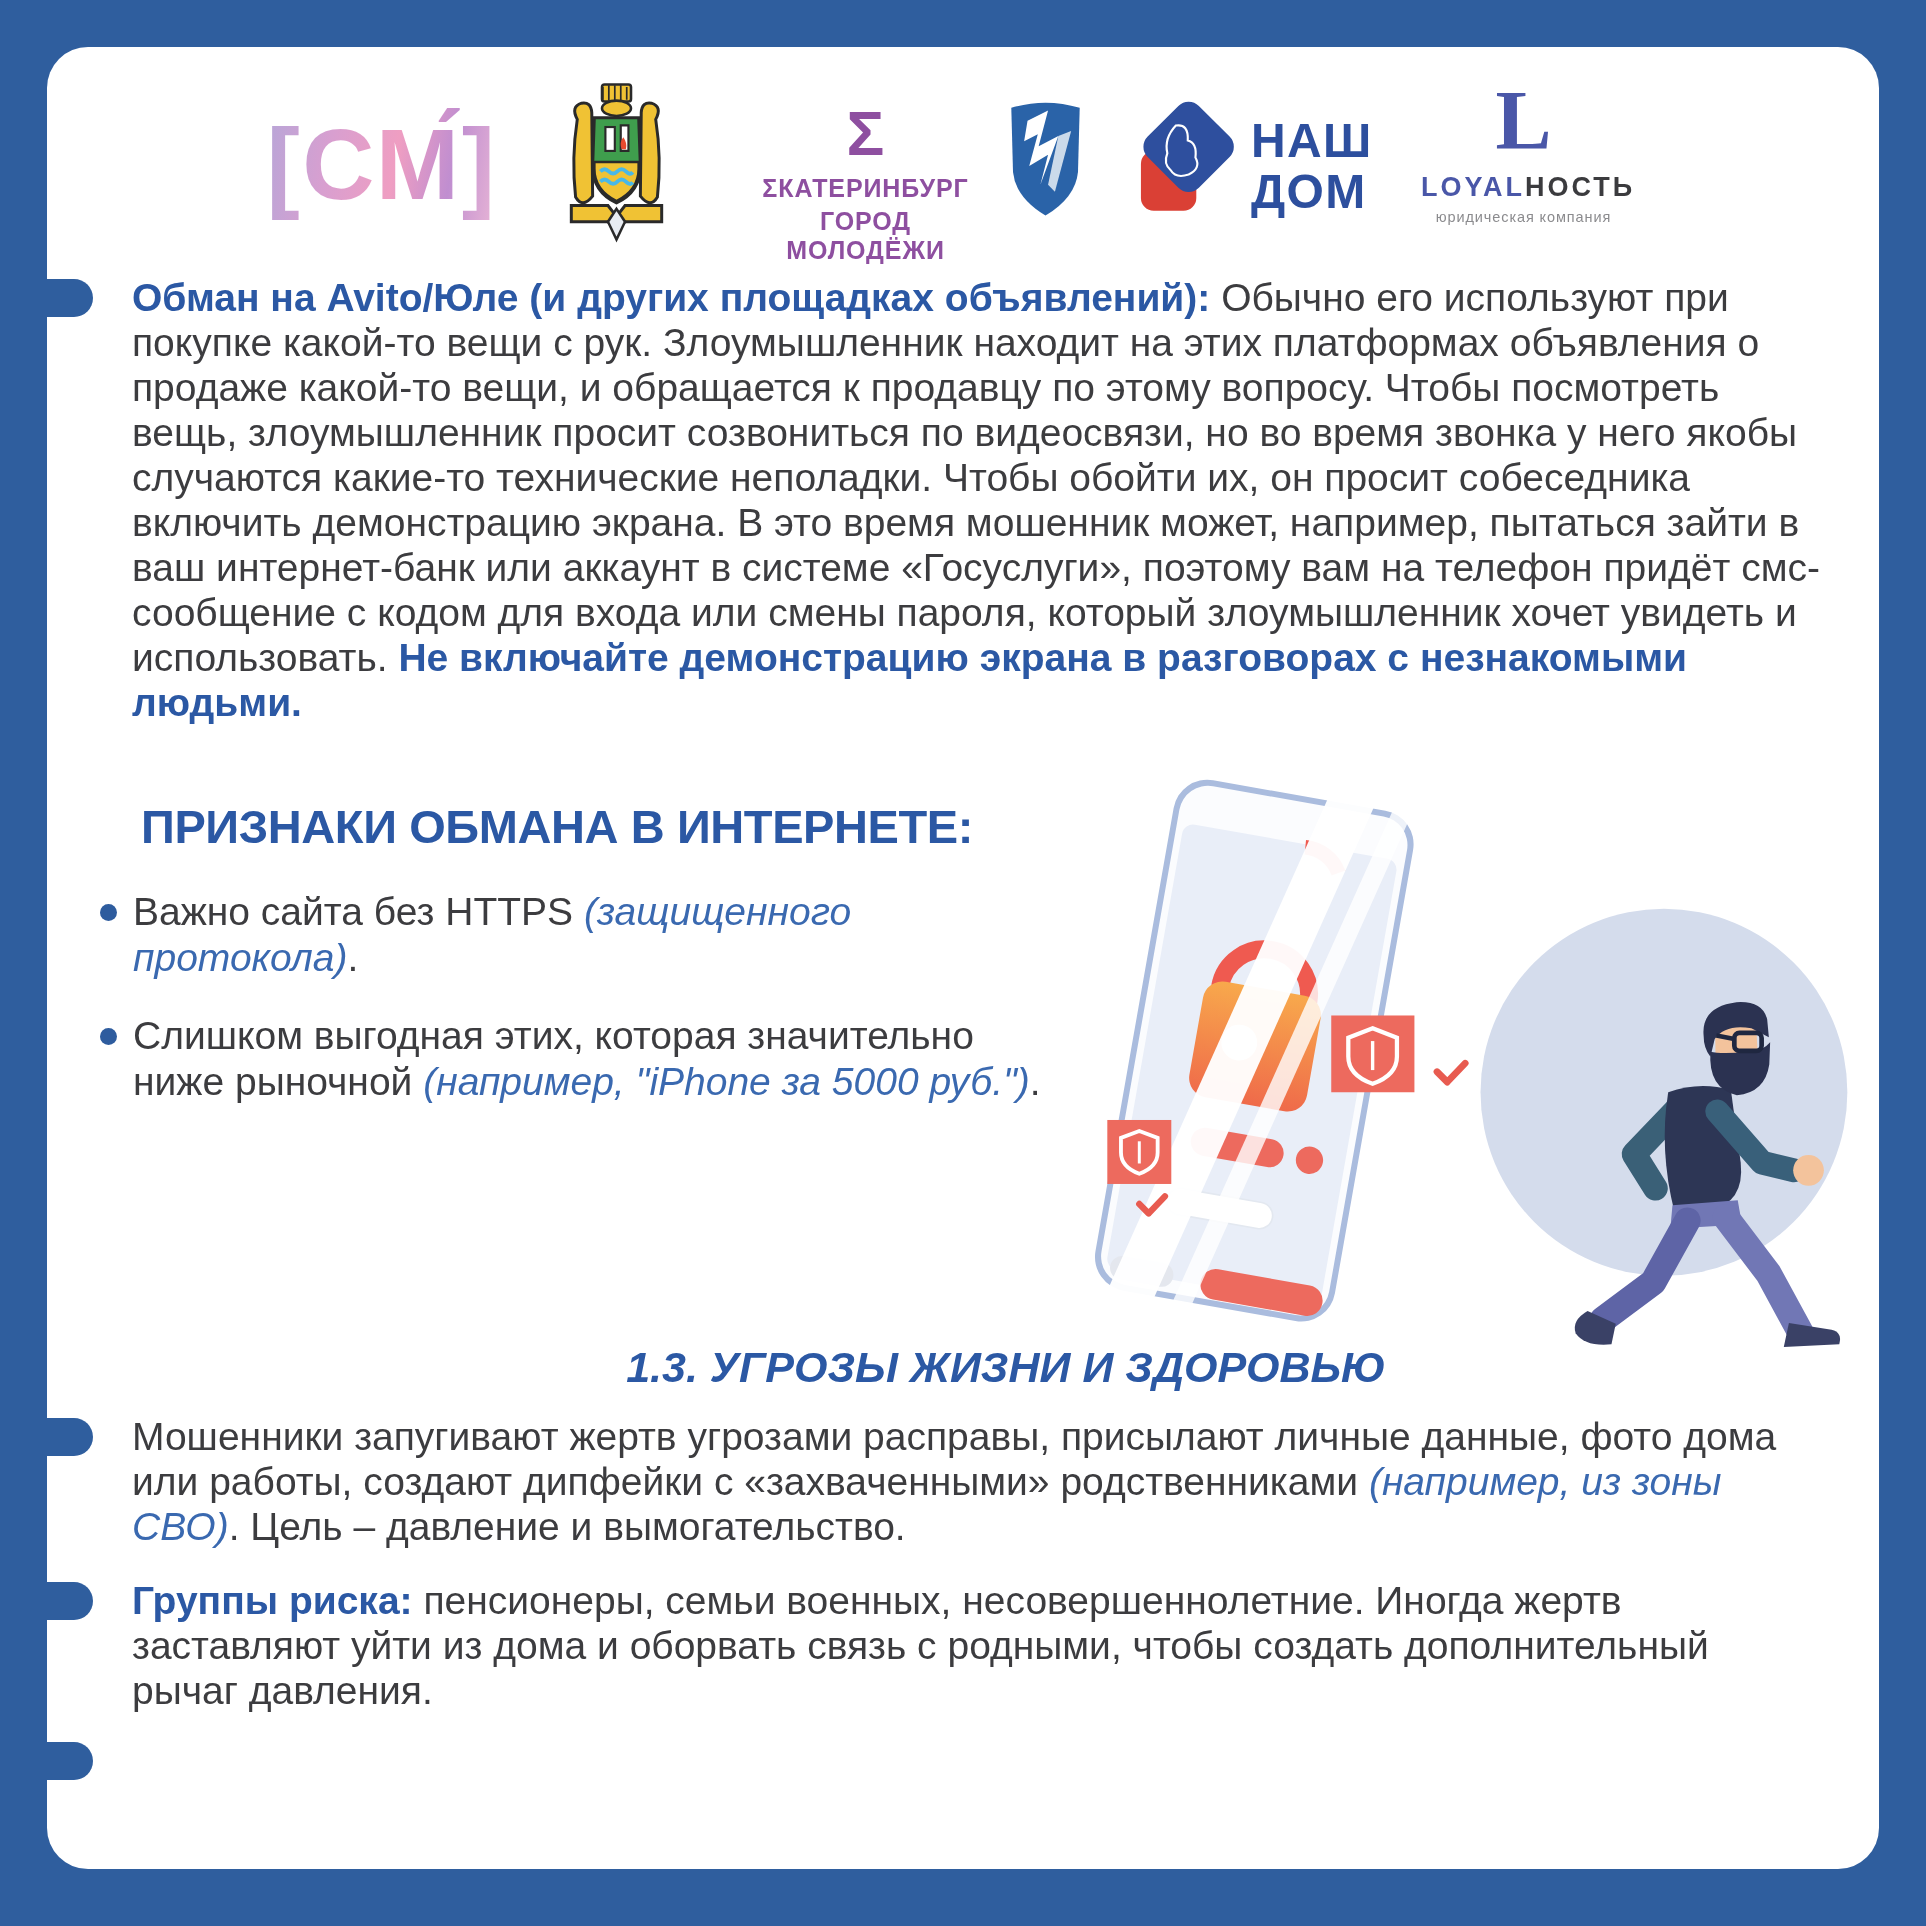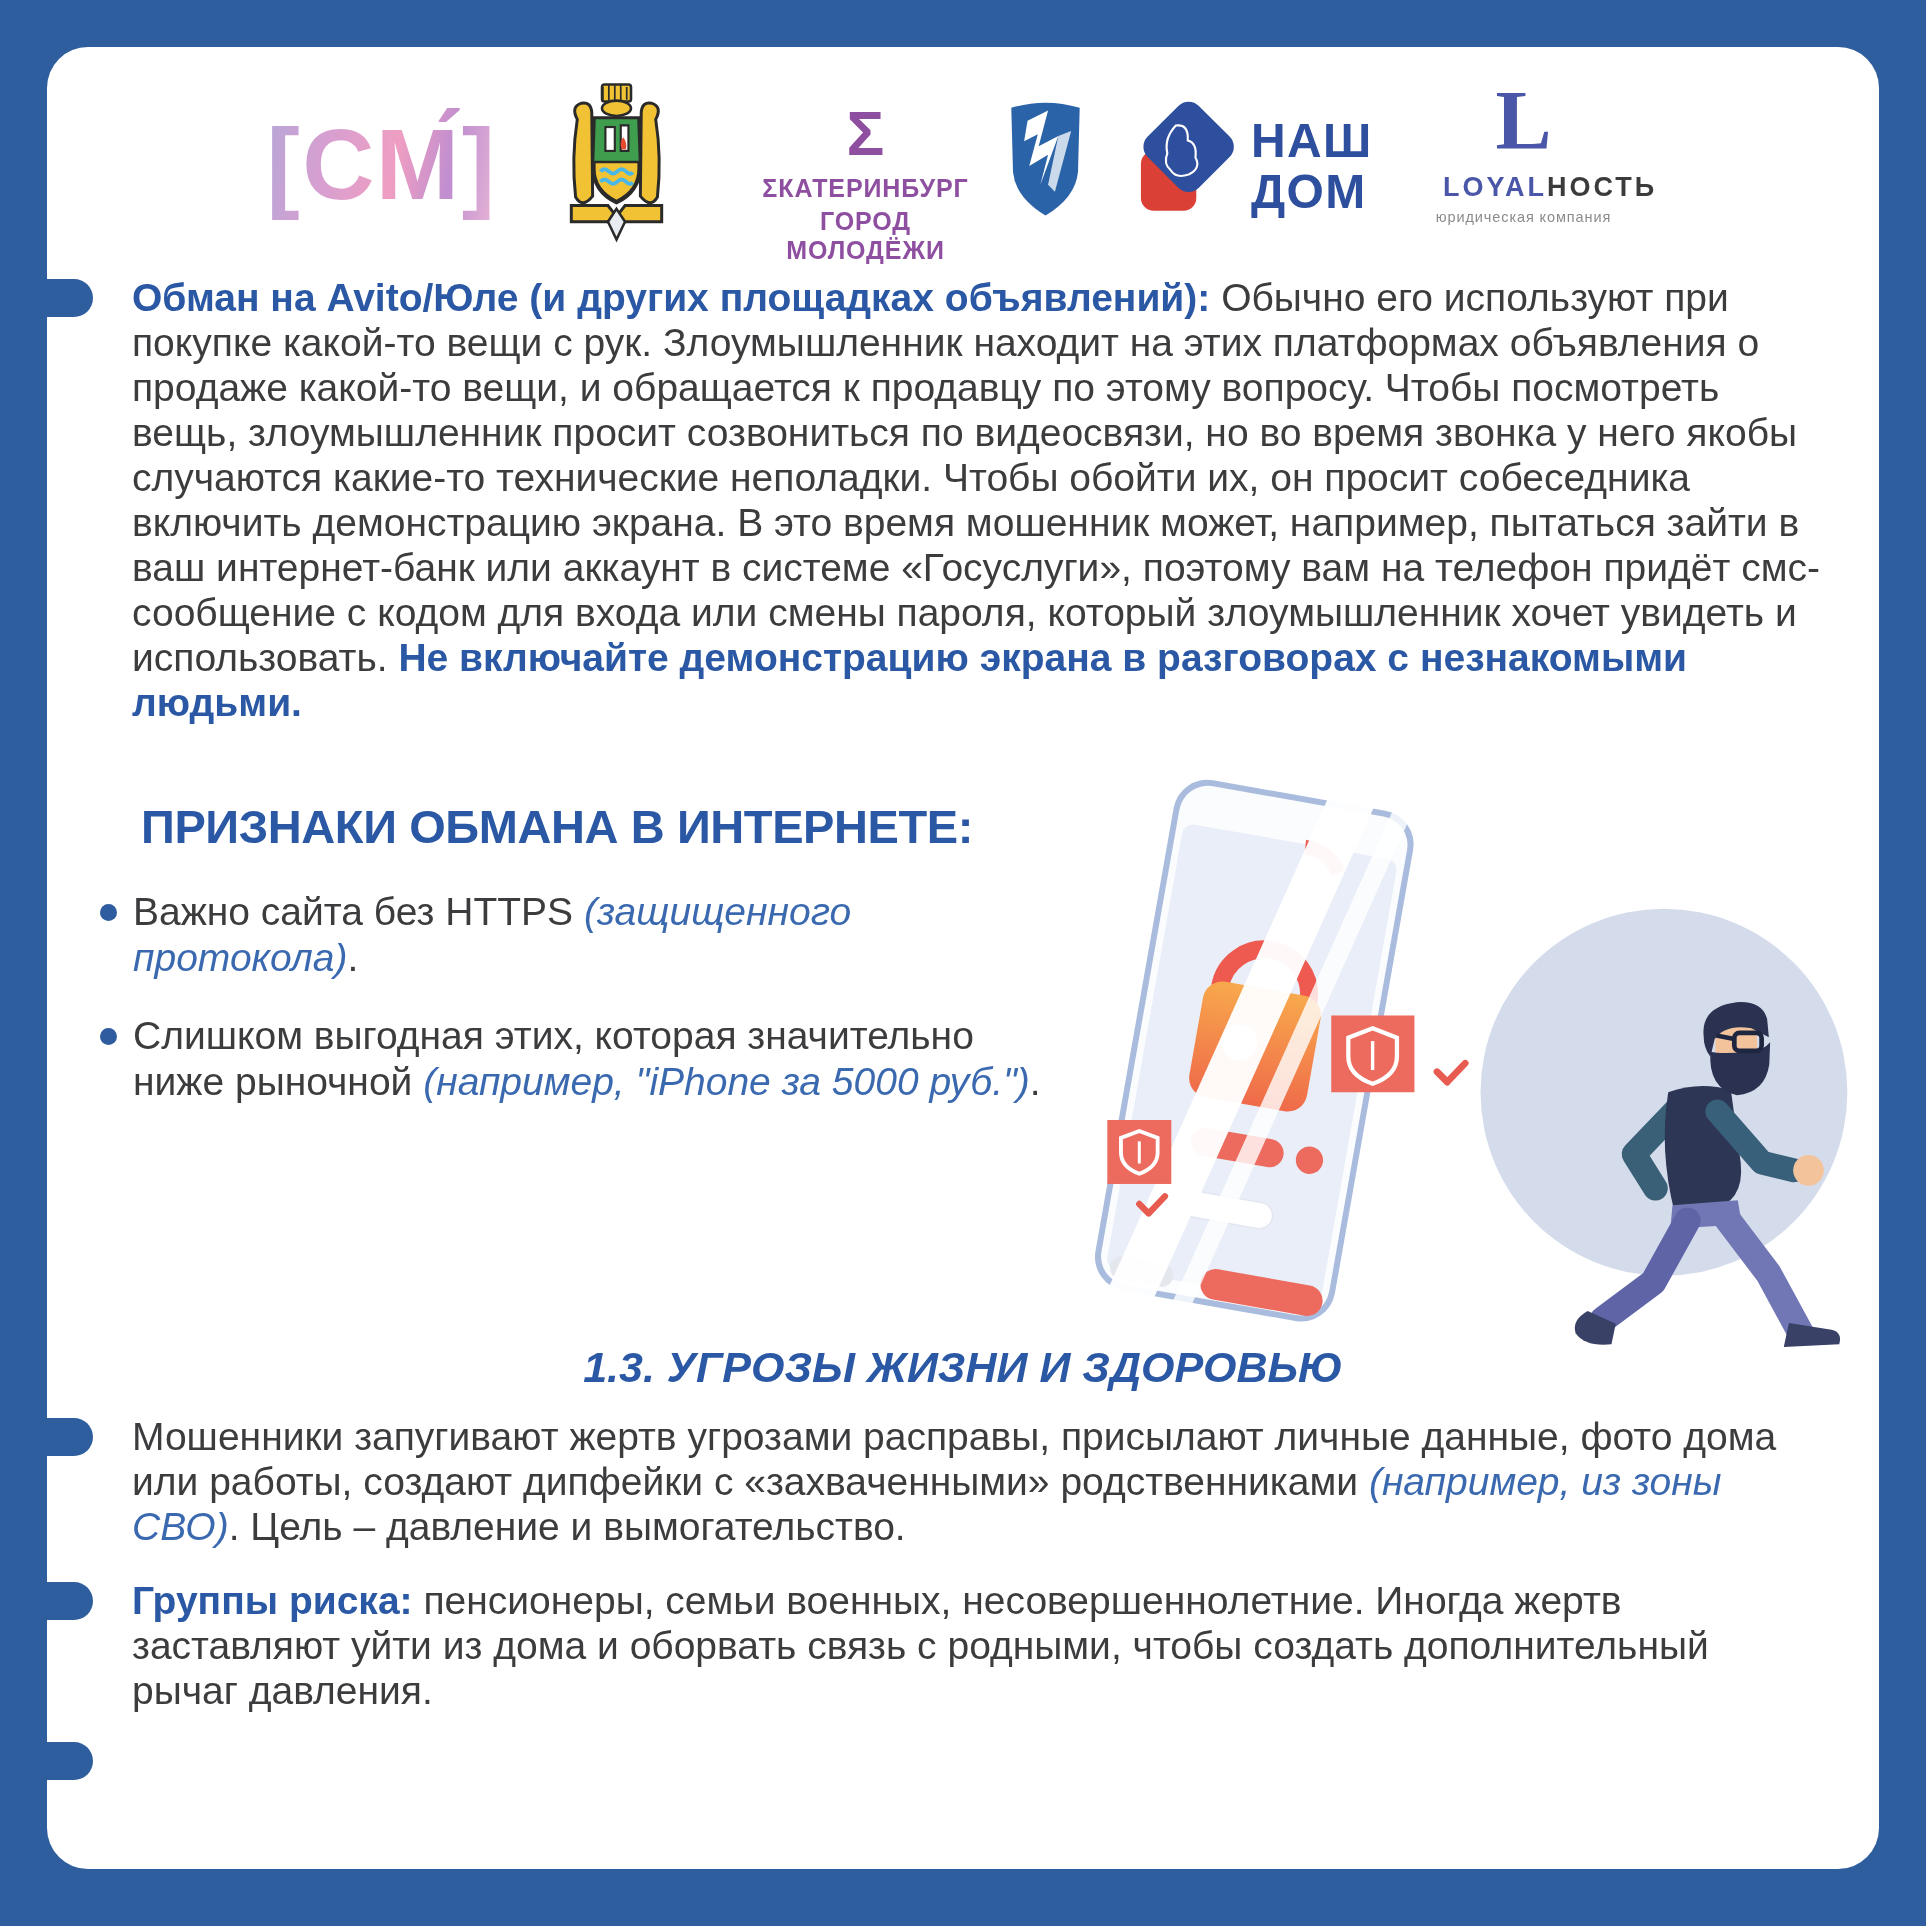--- a/index.html
+++ b/index.html
@@ -24,34 +24,34 @@
   .logo-coat{position:absolute;left:561px;top:81px;}
   .logo-ekb{position:absolute;left:759px;top:102px;width:213px;text-align:center;color:#8e4fa0;font-weight:bold;}
   .ekb-sigma{font-size:63px;line-height:63px;}
   .ekb-l1{font-size:25px;margin-top:8.5px;letter-spacing:0.9px;}
   .ekb-l2{font-size:25px;margin-top:4.3px;letter-spacing:0.9px;}
   .logo-shield{position:absolute;left:1007px;top:95px;}
   .logo-nashdom{position:absolute;left:1133px;top:100px;display:flex;gap:11px;}
   .nd-text{font-size:48px;line-height:51px;font-weight:bold;color:#2d4f9e;letter-spacing:1.3px;margin-top:15.4px;}
   .logo-loyal{position:absolute;left:1421px;top:79px;width:205px;text-align:center;}
   .loyal-l{font-family:"Liberation Serif","DejaVu Serif",serif;font-size:84px;line-height:84px;font-weight:bold;color:#4a57a8;}
-  .loyal-word{margin-top:8.5px;font-size:27px;letter-spacing:3px;font-weight:bold;margin-left:22px;}
+  .loyal-word{margin-top:8.5px;font-size:27px;letter-spacing:3px;font-weight:bold;}
   .loyal-a{color:#4a57a8;}
   .loyal-b{color:#3b3b3e;}
   .loyal-sub{margin-top:6.8px;font-size:14.5px;color:#8b8b8e;letter-spacing:0.9px;}
 
   
   .textblock{position:absolute;z-index:2;margin:0;font-size:39px;line-height:45px;color:#3c3c3f;}
   .intro{left:132px;top:275px;width:1700px;}
   .signs-title{position:absolute;left:141px;top:799px;z-index:2;font-size:47px;font-weight:bold;color:#2b58a4;letter-spacing:-0.4px;margin:0;}
   .bullets{position:absolute;left:100px;top:889px;width:958px;z-index:2;}
   .bullet{display:flex;gap:16px;margin-bottom:32px;}
   .dot{flex:0 0 auto;width:17px;height:17px;border-radius:50%;background:#2e5c9e;margin-top:14.5px;}
   .bullet p{margin:0;font-size:39px;line-height:46px;color:#3c3c3f;}
-  .sec13-title{position:absolute;left:47px;top:1343px;width:1832px;z-index:2;text-align:center;font-size:43px;font-weight:bold;font-style:italic;color:#2b58a4;margin:0;}
+  .sec13-title{position:absolute;left:47px;top:1343px;width:1832px;z-index:2;text-align:center;font-size:43px;font-weight:bold;font-style:italic;color:#2b58a4;margin:0;padding-left:43px;}
   .p1{left:132px;top:1414px;width:1677px;}
   .p2{left:132px;top:1578px;width:1677px;}
   .p3{left:132px;top:1738px;width:1677px;}
 
   .run-n{color:#3c3c3f;}
   .run-bb{color:#2b58a4;font-weight:bold;}
   .run-ib{color:#3a69b0;font-style:italic;}
 
   .illu{position:absolute;left:1054px;top:751px;z-index:2;}
 </style>

